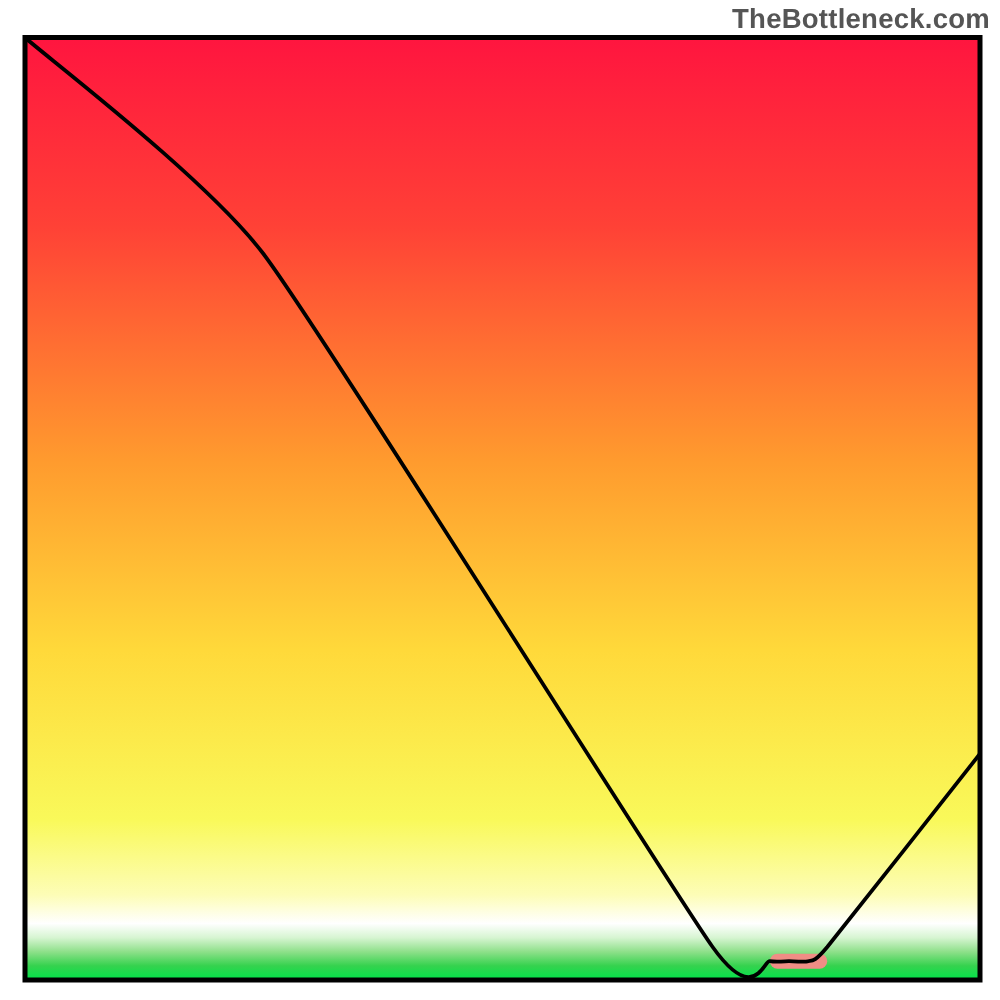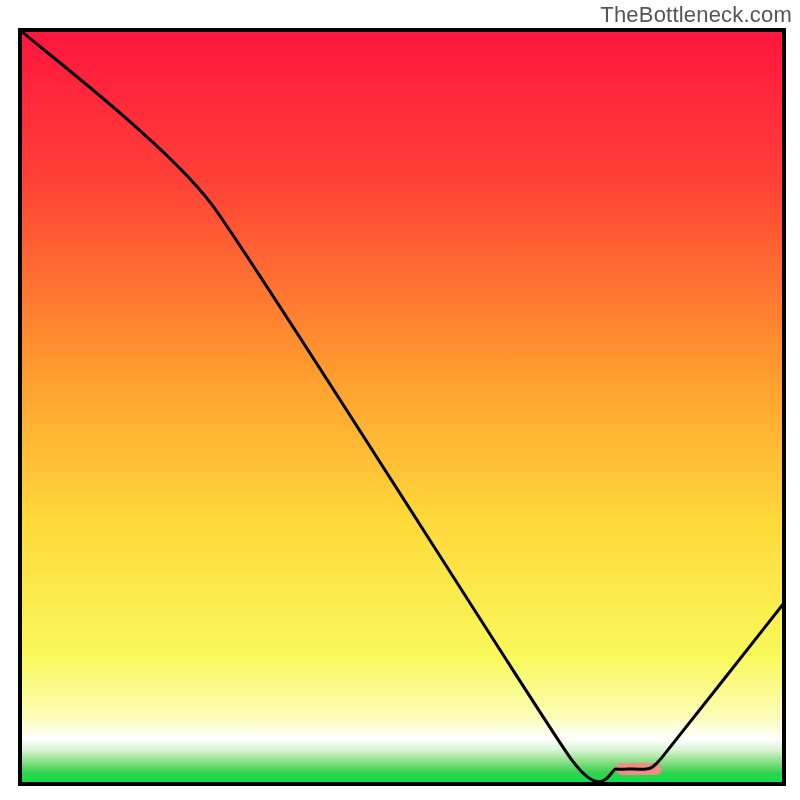--- a/index.html
+++ b/index.html
@@ -14,21 +14,21 @@
   .wrap {
     position: relative;
     width: 800px;
     height: 800px;
   }
   .watermark {
     position: absolute;
     top: 2px;
     right: 8px;
     font-size: 22px;
-    font-weight: 400;
+    font-weight: 700;
     color: #555555;
     letter-spacing: 0.2px;
     z-index: 10;
   }
   svg.chart {
     display: block;
   }
 </style>
 </head>
 <body>

